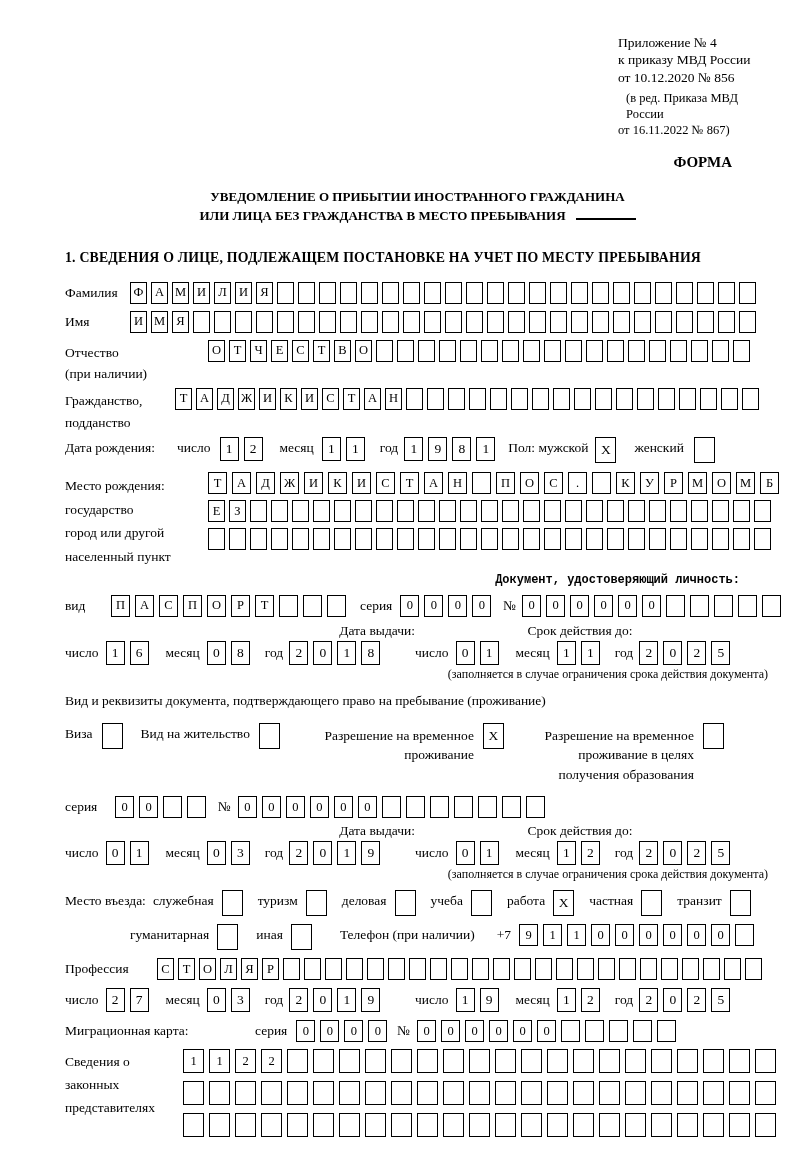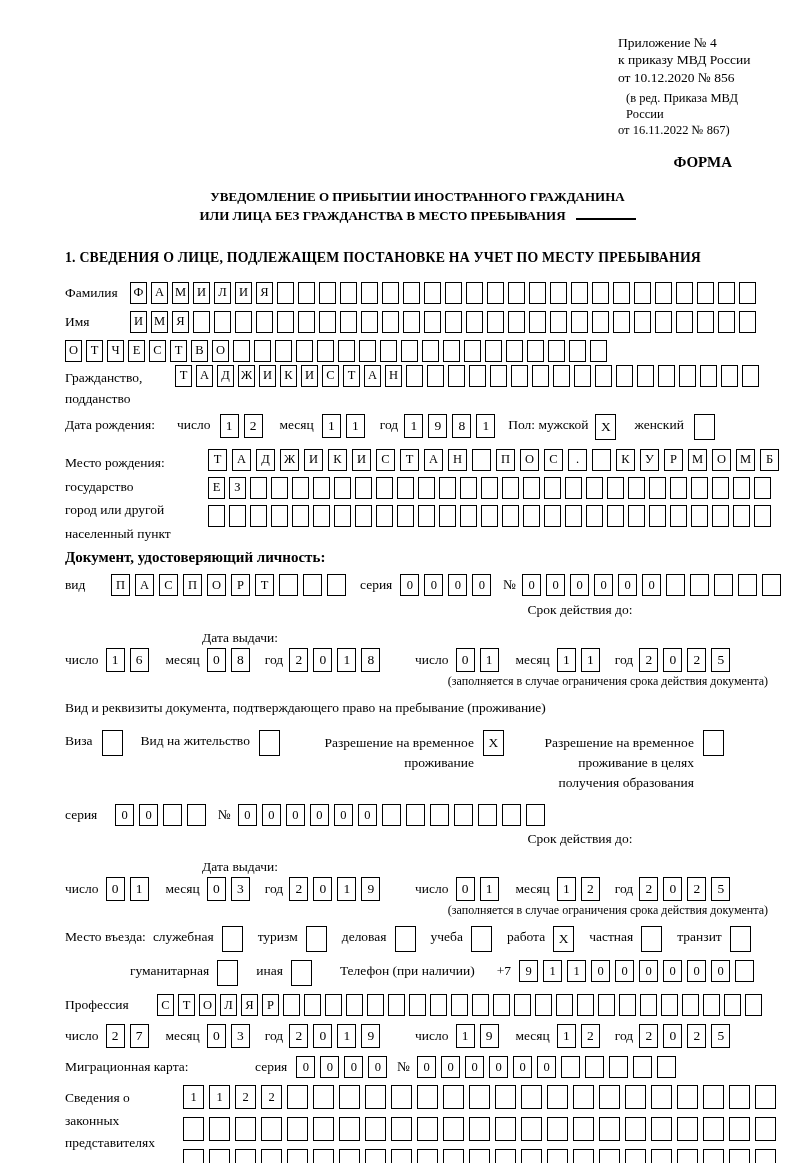--- a/index.html
+++ b/index.html
@@ -33,24 +33,24 @@
   }
   .wide .cell  { width:19px; margin-right:5px; }
   .xwide .cell { width:21px; height:24px; margin-right:5px; }
   .date-cells .cell { width:19px; height:24px; margin-right:5px; font-size:13.5px; }
   .cb .cell { width:21px; height:26px; font-size:13.5px; }
 
   .stack { display:flex; flex-direction:column; }
   .stack .cells { margin-bottom:6px; }
   .stack .cells:last-child { margin-bottom:0; }
 
-  .doc-h { text-align:left; font-weight:bold; font-size:15px; margin:4px 30px 8px 0; }
+  .doc-h { text-align:right; font-weight:bold; font-size:12px; margin:4px 30px 8px 0;font-family:Liberation Mono, monospace; }
 
   .date-heads { display:flex; margin-bottom:2px; }
-  .date-heads .dh-left  { width:350px; text-align:center;margin-top:28px; }
+  .date-heads .dh-left  { width:350px; text-align:right; }
   .date-heads .dh-right { width:330px; text-align:center; }
   .date-row { margin-bottom:2px; }
   .date-group { display:flex; align-items:flex-start; }
   .dg-left { width:350px; }
   .date-row .lbl { padding-top:4px; }
   .date-row .w-day { margin-right:7px; }
   .date-row .w-month { margin:0 7px 0 12px; }
   .date-row .w-year { margin:0 6px 0 10px; }
 
   .note-right { font-size:12px; text-align:right; margin:0 2px 8px 0; }
@@ -155,20 +155,24 @@
         <span class="cell"></span>
         <span class="cell"></span>
         <span class="cell"></span>
         <span class="cell"></span>
         <span class="cell"></span>
         <span class="cell"></span>
       </div>
   </div>
 
   <div class="row" style="margin-bottom:3px">
+    <div class="lbl-block" style="width:143px">
+      <div>Отчество</div>
+      <div>(при наличии)</div>
+    </div>
     <div class="cells">
         <span class="cell">О</span>
         <span class="cell">Т</span>
         <span class="cell">Ч</span>
         <span class="cell">Е</span>
         <span class="cell">С</span>
         <span class="cell">Т</span>
         <span class="cell">В</span>
         <span class="cell">О</span>
         <span class="cell"></span>

